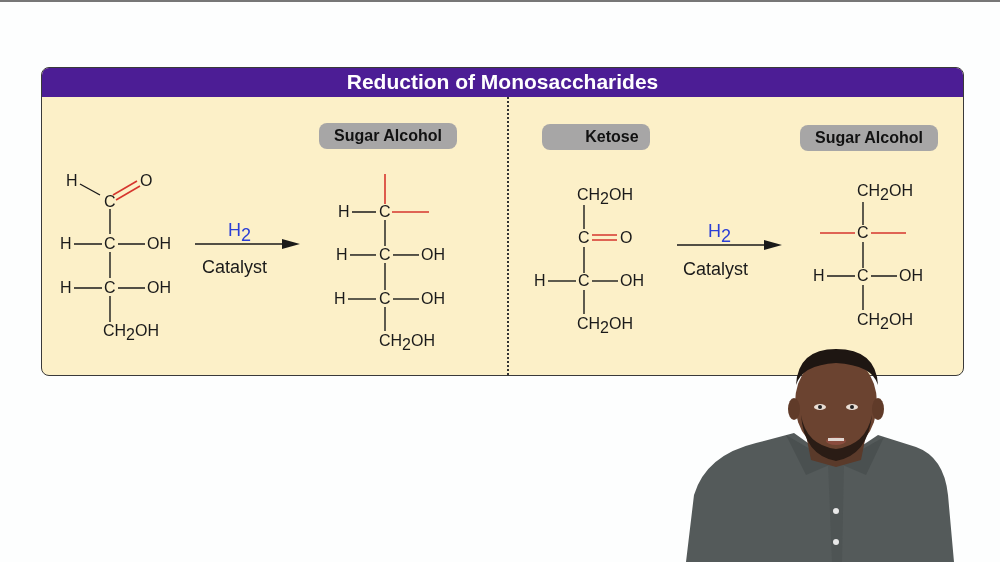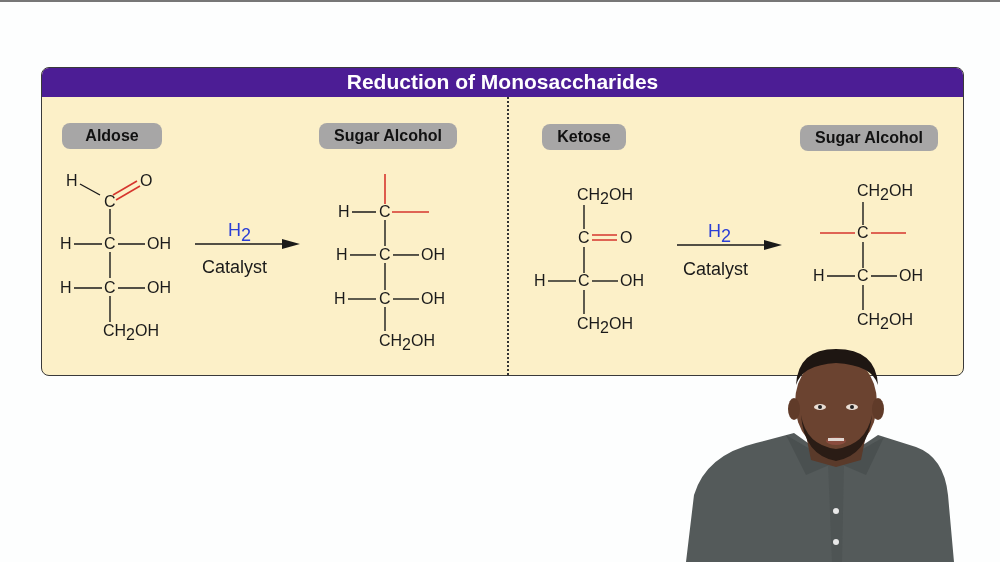--- a/index.html
+++ b/index.html
@@ -35,23 +35,22 @@
   </style>
 </head>
 <body>
 
 <div class="topline"></div>
 
 <div class="panel">
   <div class="title-bar">Reduction of Monosaccharides</div>
   <div class="divider"></div>
 
-  <div class="pill" style="left:20px;top:55px;width:100px;">Aldose</div>
   <div class="pill" style="left:277px;top:55px;width:138px;">Sugar Alcohol</div>
-  <div class="pill" style="left:500px;top:56px;width:84px;">Ketose</div>
+  <div class="pill" style="left:500px;top:56px;width:76px;padding-left:32px;">Ketose</div>
   <div class="pill" style="left:758px;top:57px;width:138px;">Sugar Alcohol</div>
 
   <svg class="chem" width="921" height="307" viewBox="0 0 921 307">
 
     <g>
       <text x="24" y="118">H</text>
       <line class="bond" x1="38" y1="116" x2="58" y2="127"></line>
       <text x="62" y="139">C</text>
       <line class="red" x1="71" y1="127" x2="95" y2="113"></line>
       <line class="red" x1="74" y1="132" x2="98" y2="118"></line>

